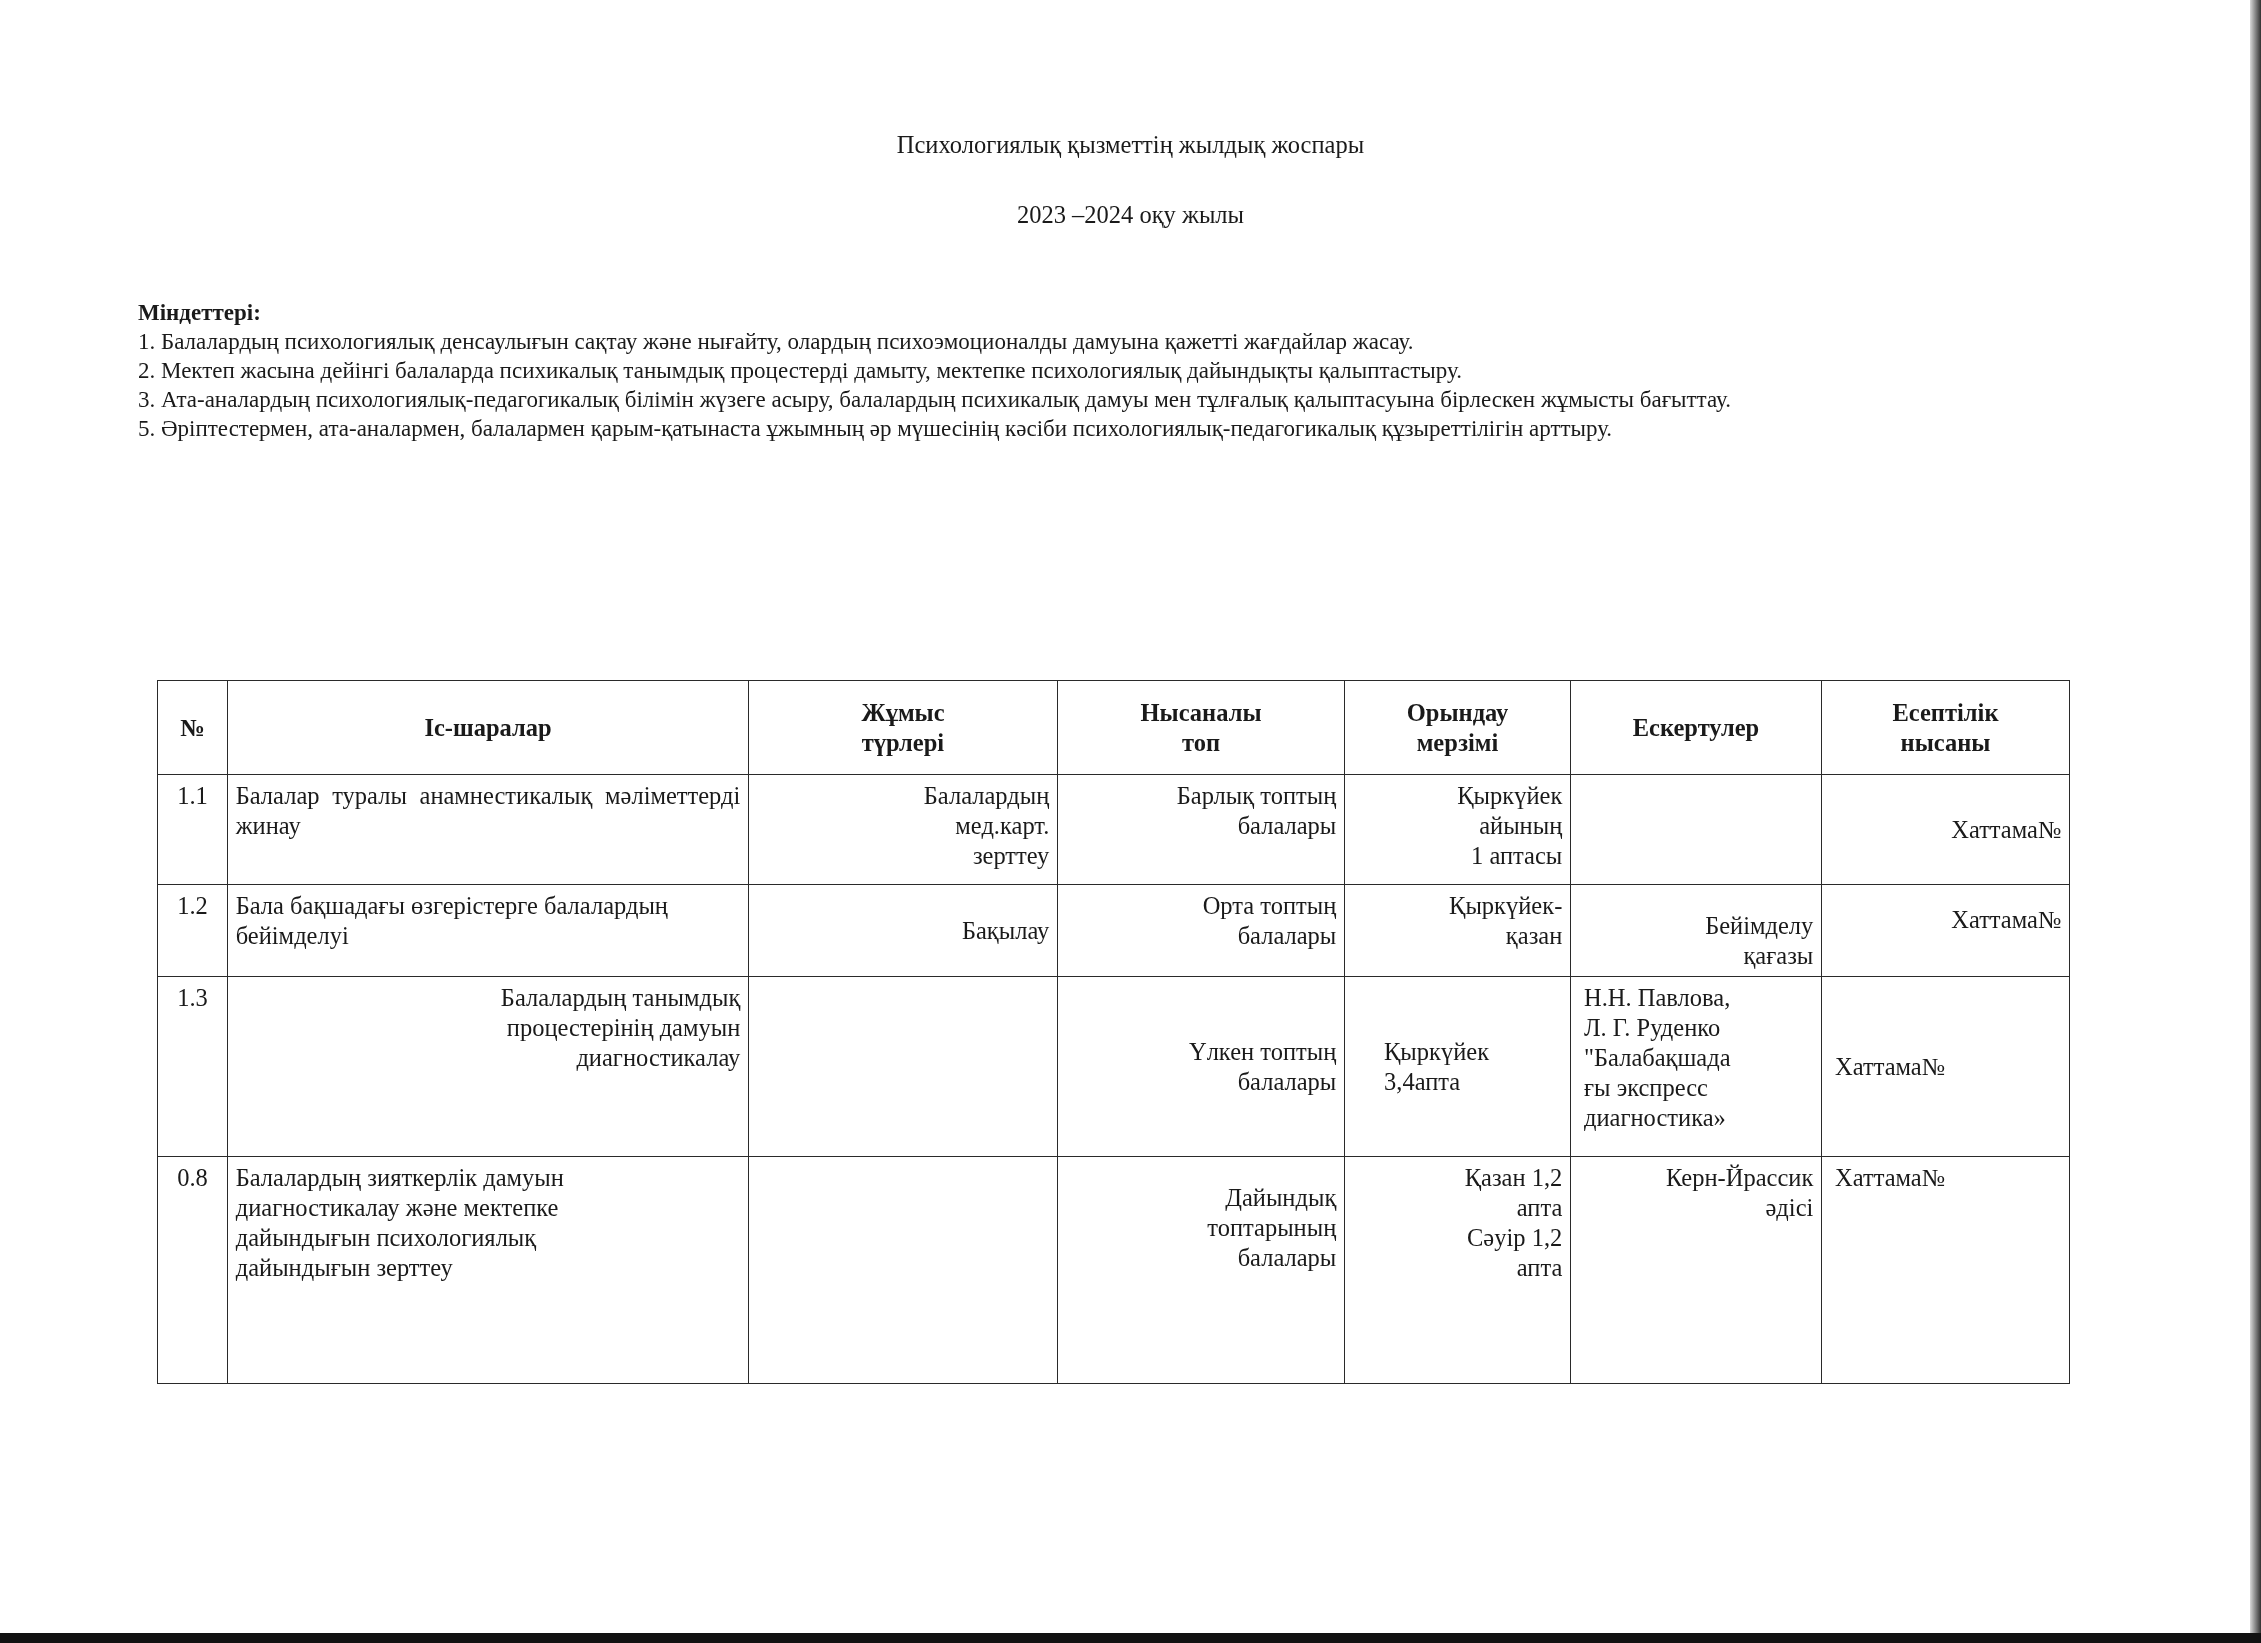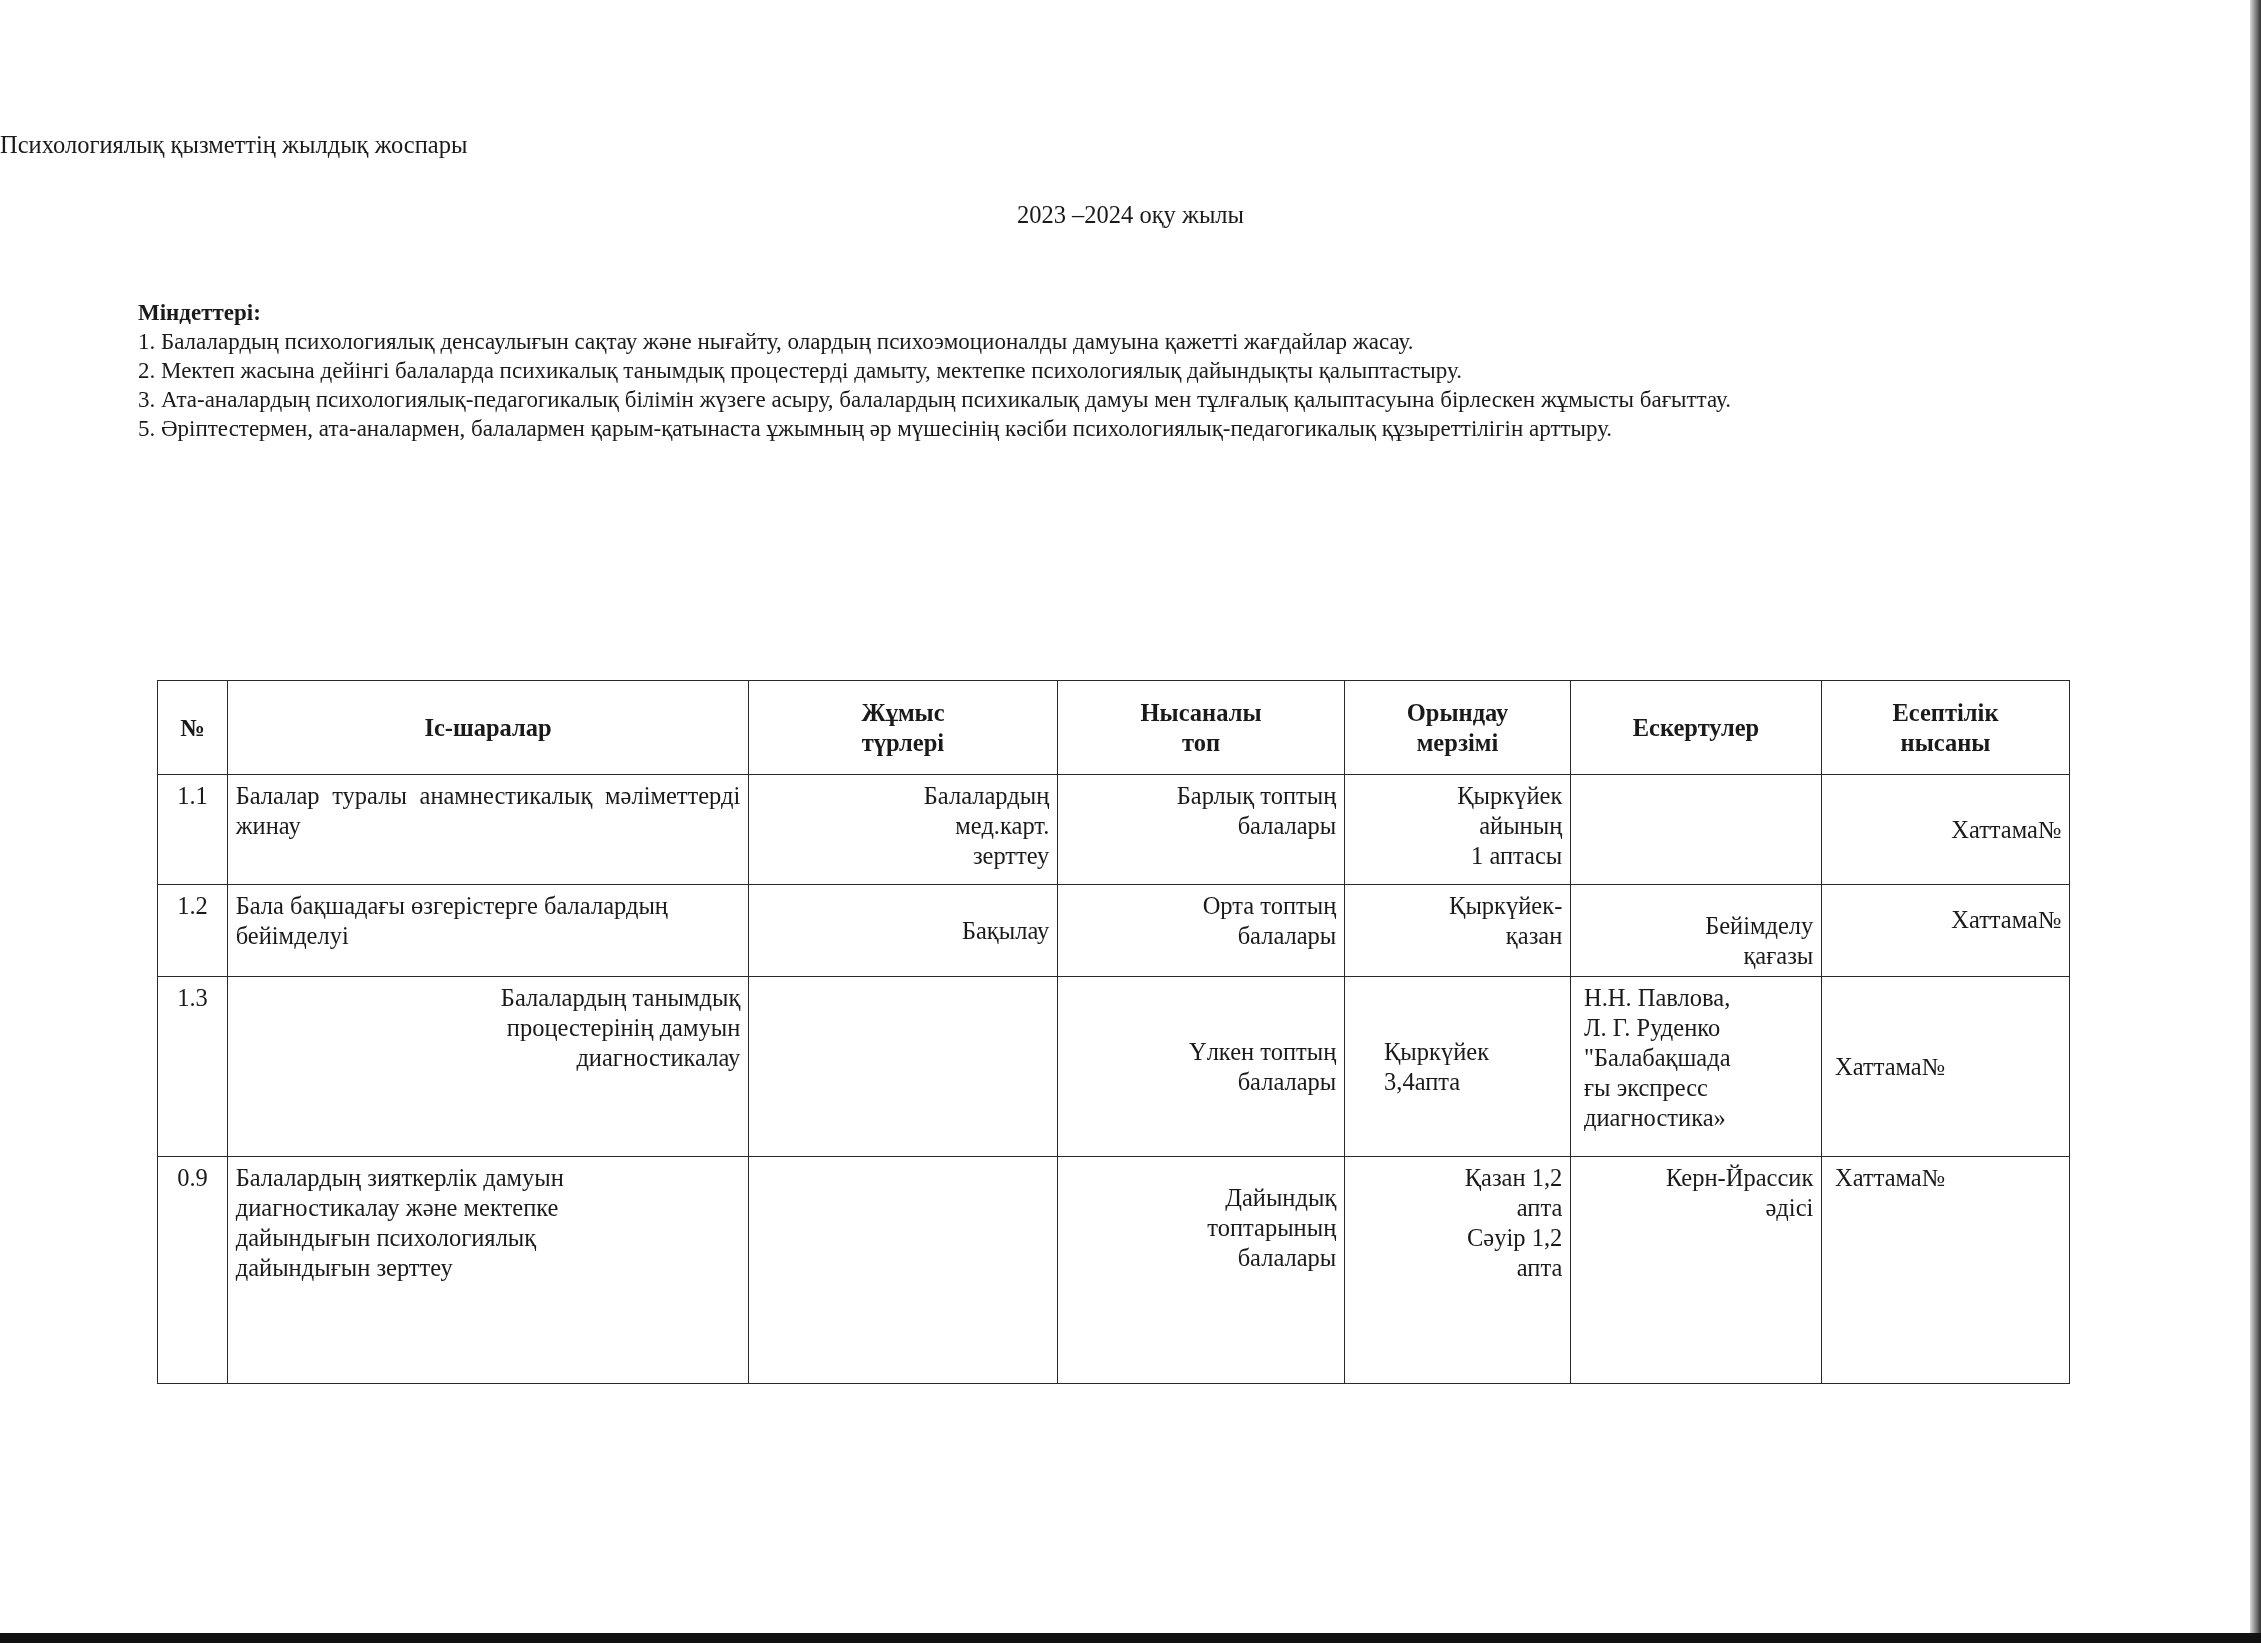--- a/index.html
+++ b/index.html
@@ -13,21 +13,21 @@
       position: relative;
       overflow: hidden;
       font-family: "Liberation Serif", "DejaVu Serif", serif;
       color: #1a1a1a;
     }
     .page-title {
       position: absolute;
       top: 129px;
       left: 0;
       width: 2261px;
-      text-align: left;
+      text-align: center;
       font-size: 24.5px;
       line-height: 31px;
     }
     .page-subtitle {
       position: absolute;
       top: 199px;
       left: 0;
       width: 2261px;
       text-align: center;
       font-size: 24.5px;
@@ -175,21 +175,21 @@
 3,4апта</td>
       <td class="left pre" style="padding-left:13px">Н.Н. Павлова,
 Л. Г. Руденко
 "Балабақшада
 ғы экспресс
 диагностика»</td>
       <td class="left pre v-mid" style="padding-left:13px">Хаттама№</td>
     </tr>
 
     <tr style="height:227px">
-      <td class="num">0.9</td>
+      <td class="num">0.8</td>
       <td class="left" style="padding-right:116px">Балалардың зияткерлік дамуын диагностикалау және мектепке дайындығын психологиялық дайындығын зерттеу</td>
       <td class="center pre"></td>
       <td class="center pre" style="padding-top:26px">Дайындық
 топтарының
 балалары</td>
       <td class="center pre">Қазан 1,2
 апта
 Сәуір 1,2
 апта</td>
       <td class="center pre">Керн-Йрассик

